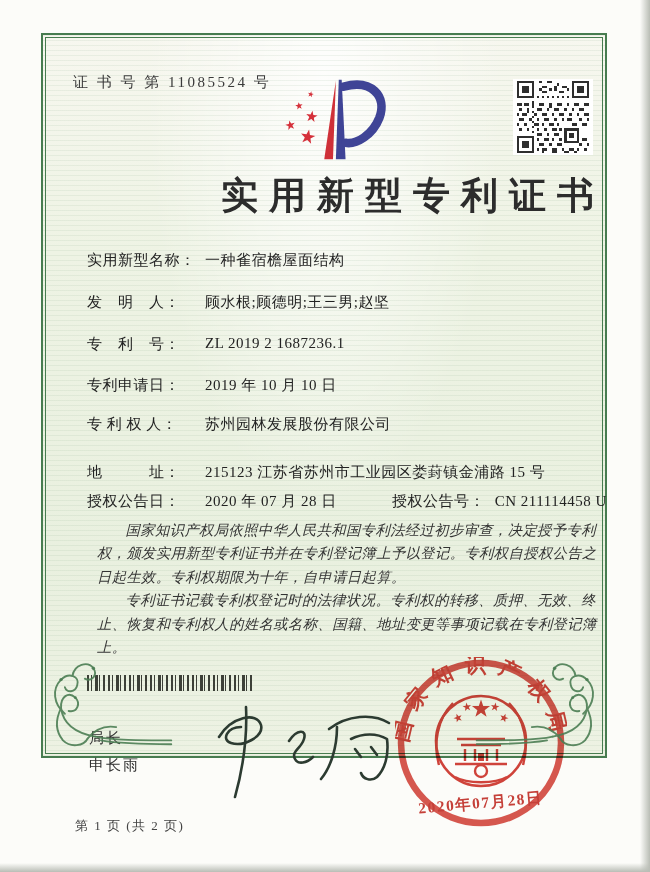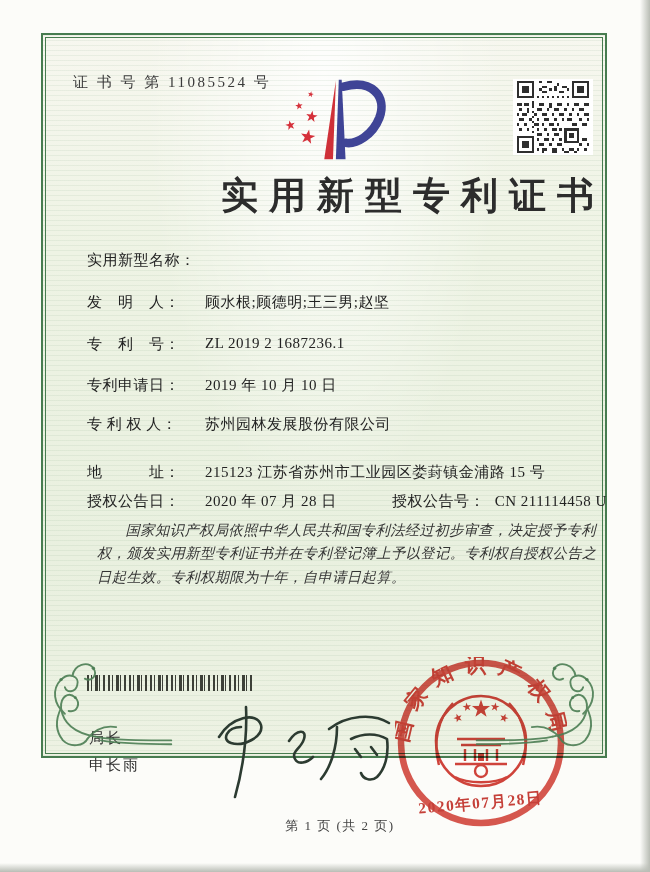--- a/index.html
+++ b/index.html
@@ -33,21 +33,21 @@
   .barcode{position:absolute;left:44px;top:640px;width:166px;height:16px;
     background:repeating-linear-gradient(90deg,
       #3d4038 0 2px,transparent 2px 4px,
       #3d4038 4px 5px,transparent 5px 8px,
       #3d4038 8px 11px,transparent 11px 12px,
       #3d4038 12px 13px,transparent 13px 16px,
       #3d4038 16px 18px,transparent 18px 21px);}
   .director{position:absolute;left:46px;top:690px;font-size:15px;line-height:27px;color:#2f2f2f;letter-spacing:2px;}
   .sig{position:absolute;left:148px;top:664px;}
   .seal{position:absolute;left:352px;top:622px;mix-blend-mode:multiply;opacity:.93;}
-  .pageno{position:absolute;left:0;right:0;top:782px;text-align:center;font-size:13px;
+  .pageno{position:absolute;left:0;right:0;top:782px;text-align:left;font-size:13px;
     letter-spacing:1.5px;color:#444;padding-left:32px;}
   .flourish{position:absolute;bottom:8px;}
   .fl-left{left:2px;}
   .fl-right{right:2px;transform:scaleX(-1);}
   .hidden-defs{position:absolute;width:0;height:0;overflow:hidden;}
 </style>
 </head>
 <body>
 
 <svg class="hidden-defs" aria-hidden="true">
@@ -100,20 +100,21 @@
                  M8 27h1v1H8z M10 27h2v1h-2z M14 27h2v2h-2z M18 27h1v1h-1z M21 27h2v1h-2z M24 27h1v1h-1z M27 27h1v1h-1z
                  M10 28h1v1h-1z M19 28h2v1h-2z M23 28h1v1h-1z"></path>
       </g>
     </svg>
 
     <div class="title">实用新型专利证书</div>
 
     <div class="fields">
       <div class="frow" style="top:0">
         <span class="flabel">实用新型名称：</span>
+        <span class="fvalue">一种雀宿檐屋面结构</span>
       </div>
       <div class="frow" style="top:42px">
         <span class="flabel">发　明　人：</span>
         <span class="fvalue">顾水根;顾德明;王三男;赵坚</span>
       </div>
       <div class="frow" style="top:84px">
         <span class="flabel">专　利　号：</span>
         <span class="fvalue">ZL 2019 2 1687236.1</span>
       </div>
       <div class="frow" style="top:125px">
@@ -133,20 +134,21 @@
         <span class="fvalue">2020 年 07 月 28 日</span>
         <span class="pair2">
           <span class="flabel">授权公告号：</span>
           <span class="fvalue">CN 211114458 U</span>
         </span>
       </div>
     </div>
 
     <div class="paras">
       <p>国家知识产权局依照中华人民共和国专利法经过初步审查，决定授予专利权，颁发实用新型专利证书并在专利登记簿上予以登记。专利权自授权公告之日起生效。专利权期限为十年，自申请日起算。</p>
+      <p>专利证书记载专利权登记时的法律状况。专利权的转移、质押、无效、终止、恢复和专利权人的姓名或名称、国籍、地址变更等事项记载在专利登记簿上。</p>
     </div>
 
     <div class="barcode"></div>
 
     <div class="director">
       <div>局长</div>
       <div>申长雨</div>
     </div>
 
     <svg class="sig" width="215" height="110" viewBox="0 0 215 110">

